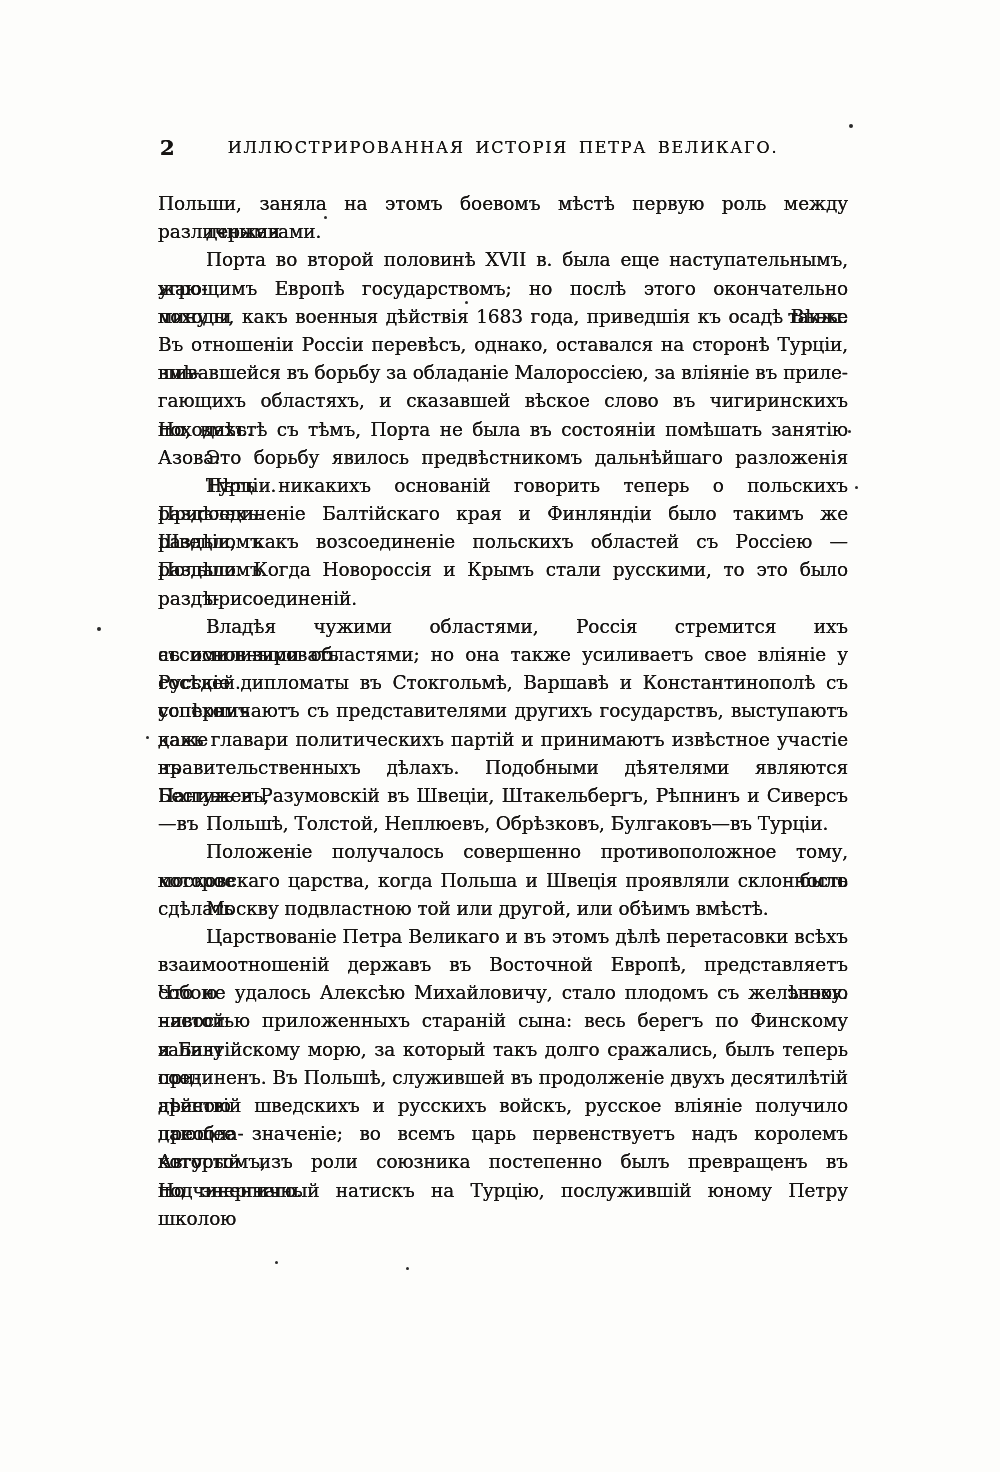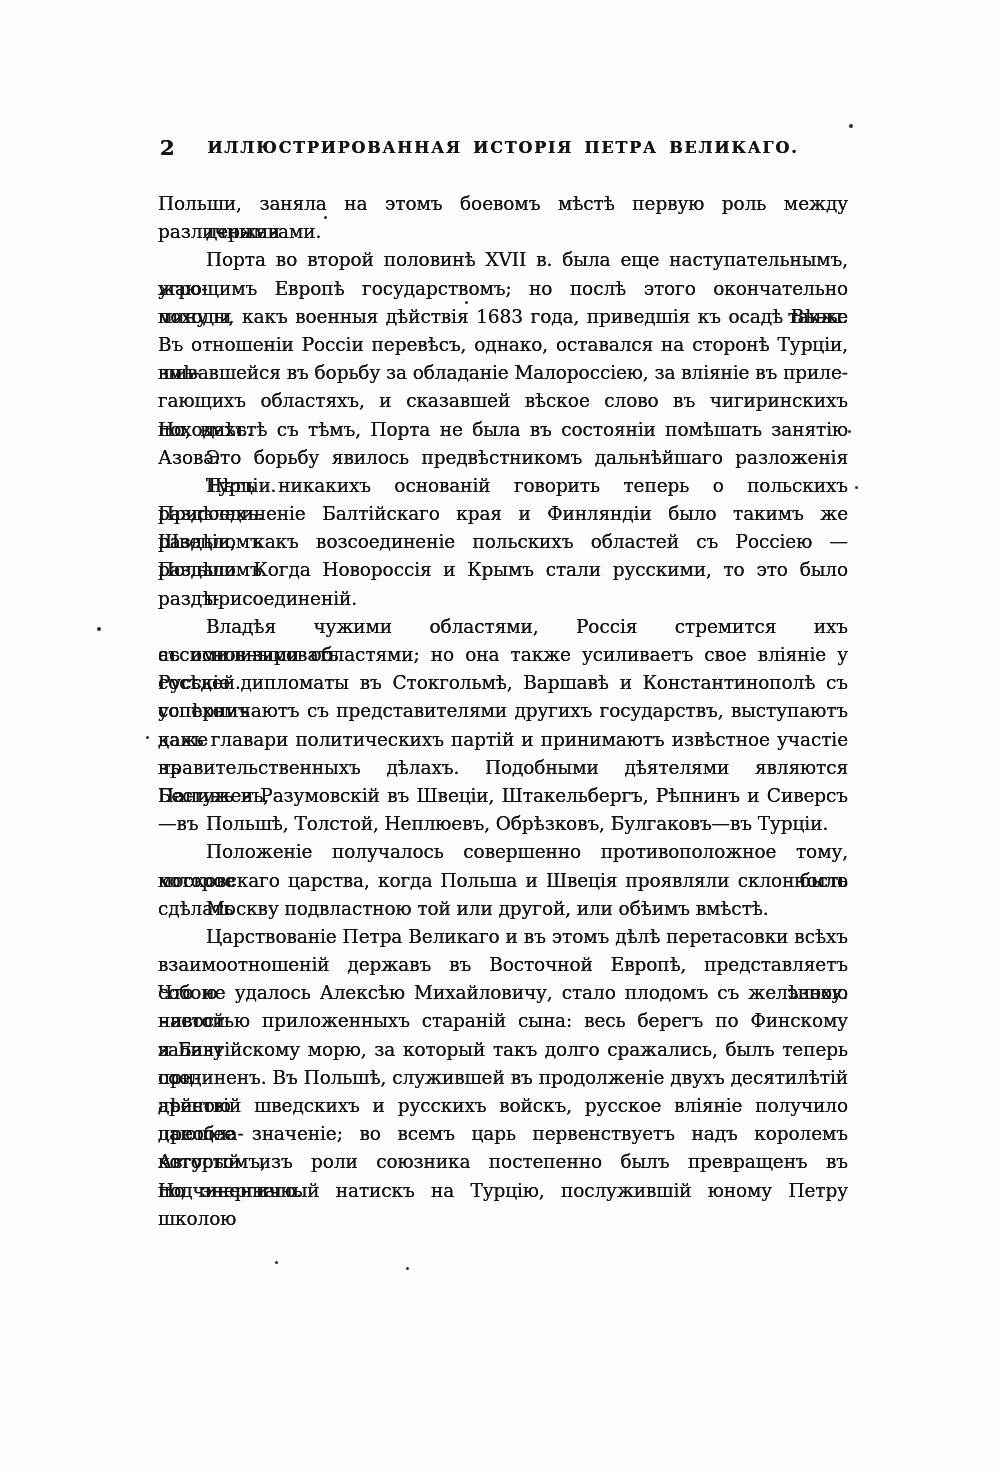--- a/index.html
+++ b/index.html
@@ -23,21 +23,21 @@
     position: absolute;
     left: 2px;
     top: -3px;
     font-size: 21px;
     font-weight: bold;
     text-shadow: 0 0 0.5px currentColor;
   }
   .running-title {
     text-align: center;
     font-size: 16px;
-    font-weight: bold;
+    font-weight: normal;
     letter-spacing: 1.8px;
     word-spacing: 4px;
     text-shadow: 0 0 0.4px currentColor;
   }
   .body-text {
     position: absolute;
     top: 190px;
     left: 158px;
     width: 690px;
     font-size: 18.5px;

